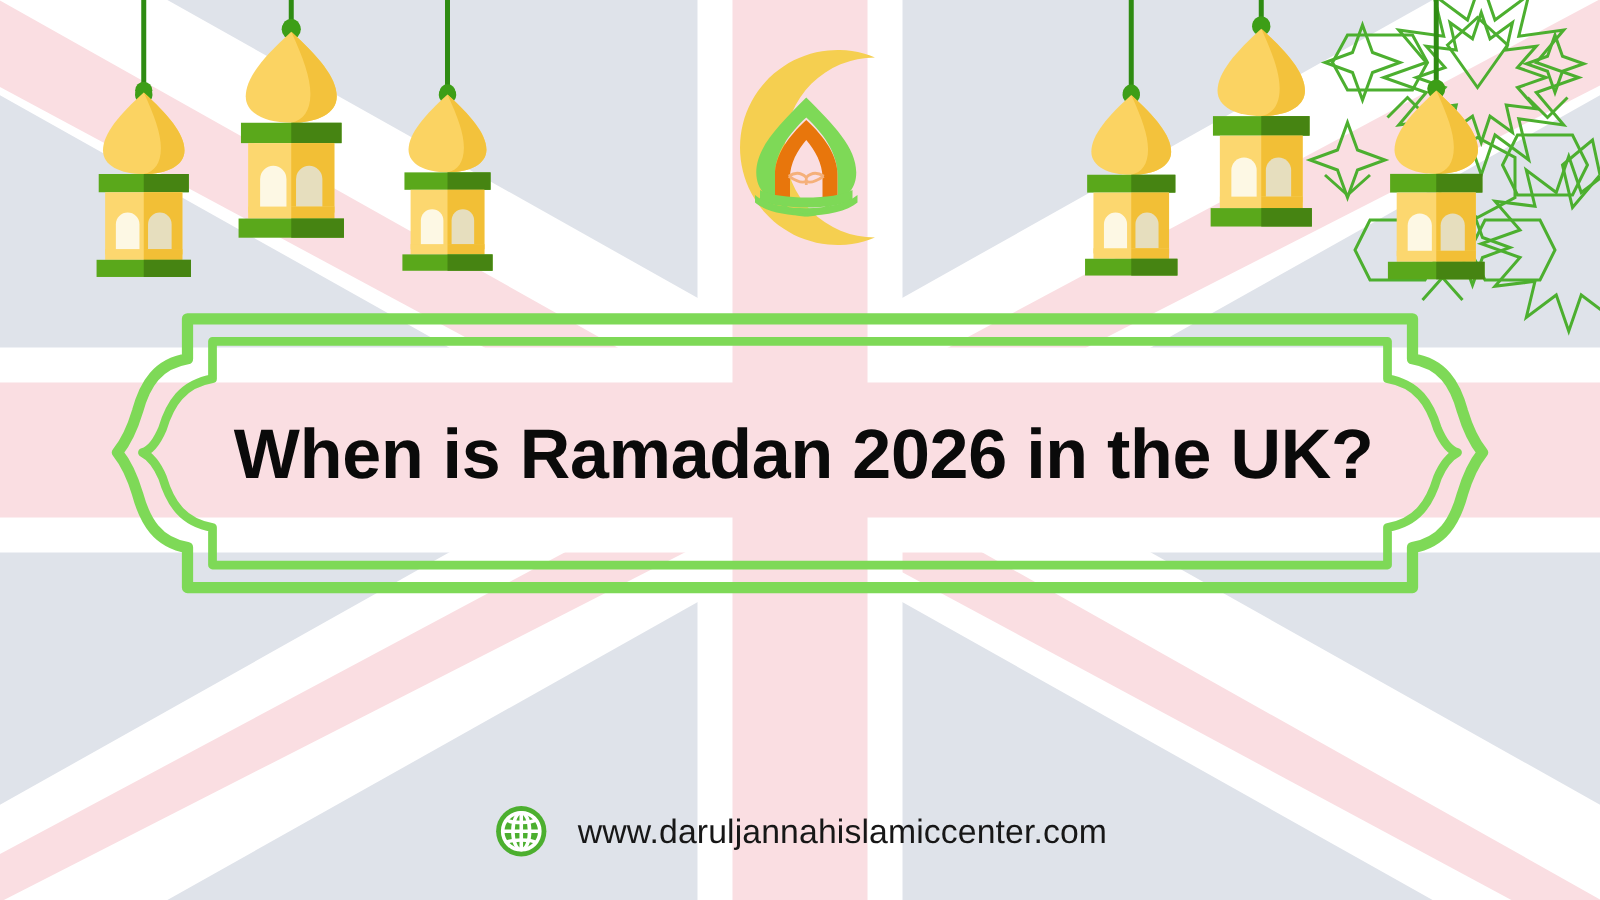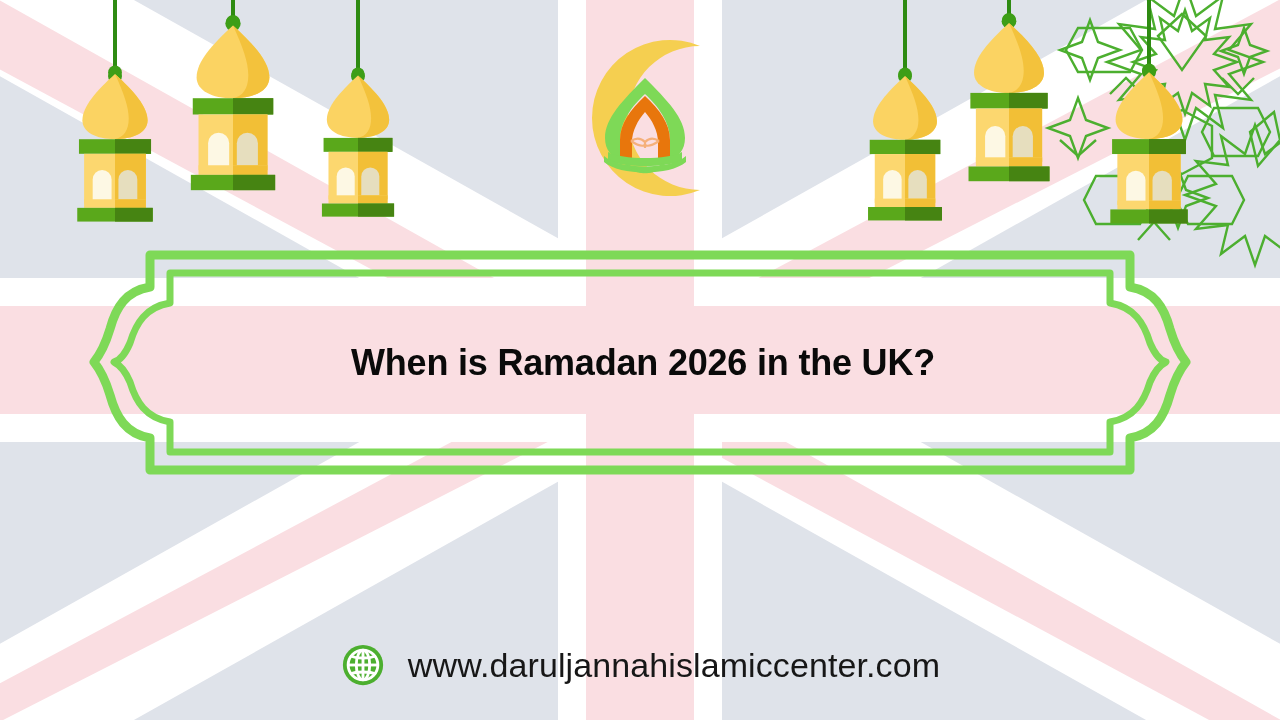--- a/index.html
+++ b/index.html
@@ -37,41 +37,41 @@
   }
   #banner svg { display:block; width:100%; height:100%; }
 
   #banner-title {
     position:absolute;
     left:0; top:0;
     width:1104px; height:235px;
     display:flex;
     align-items:center;
     justify-content:center;
-    font-size:36px;
+    font-size:56px;
     font-weight:700;
     color:#0a0a0a;
     letter-spacing:-0.2px;
     white-space:nowrap;
     padding-left:6px;
   }
 
   
   #footer {
     position:absolute;
     left:0; top:642px;
     width:1280px;
     display:flex;
     align-items:center;
     justify-content:center;
     gap:22px;
   }
   #globe-icon { display:block; width:46px; height:46px; flex:0 0 auto; }
   #footer-url {
-    font-size:34px;
+    font-size:27px;
     color:#171717;
     font-weight:400;
     letter-spacing:0.1px;
     white-space:nowrap;
   }
 </style>
 </head>
 <body>
 
 <div id="stage">

